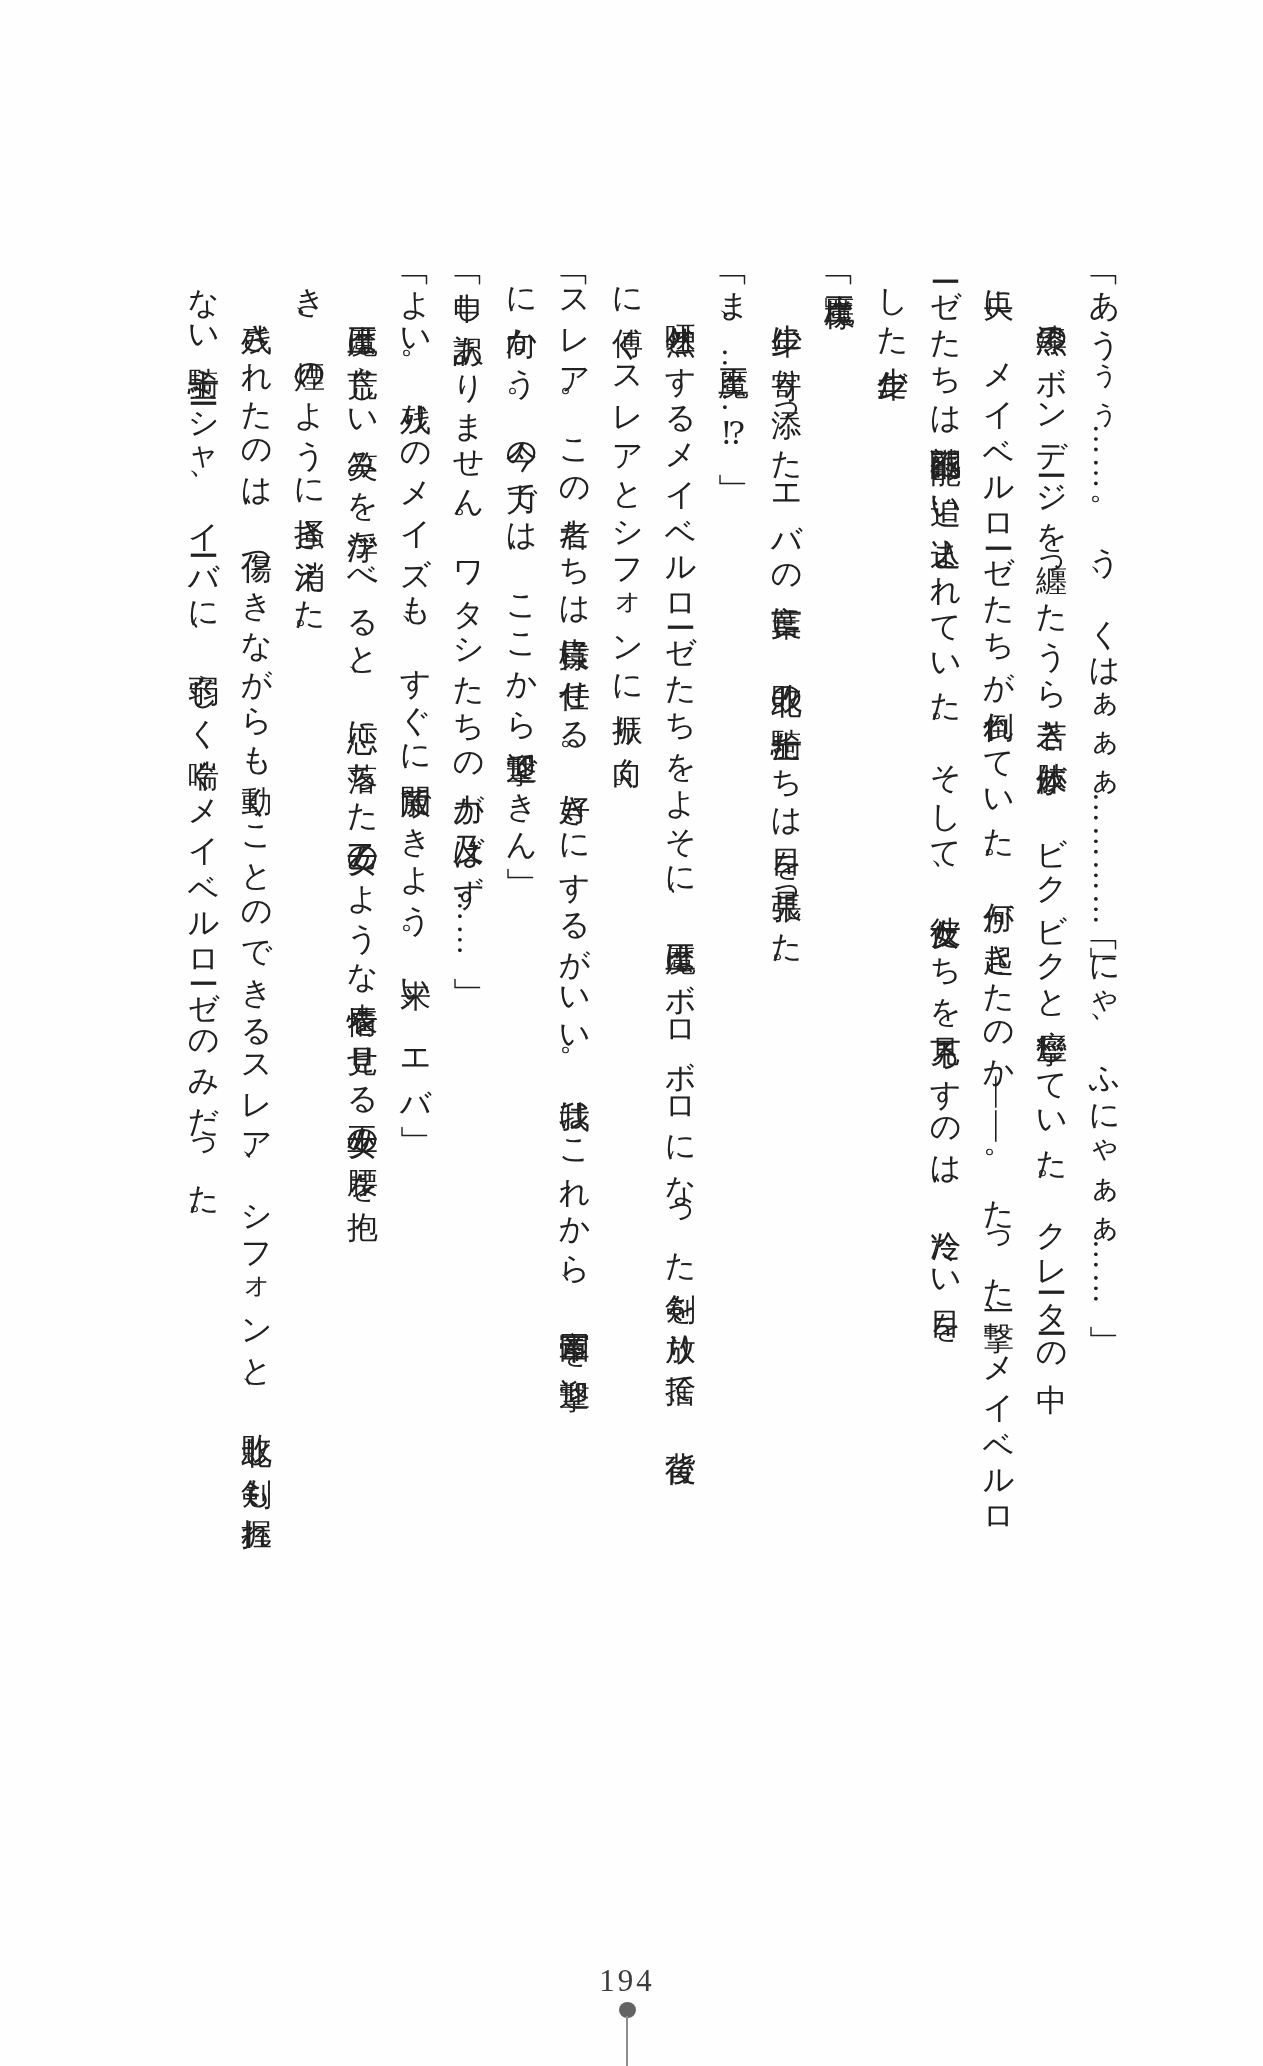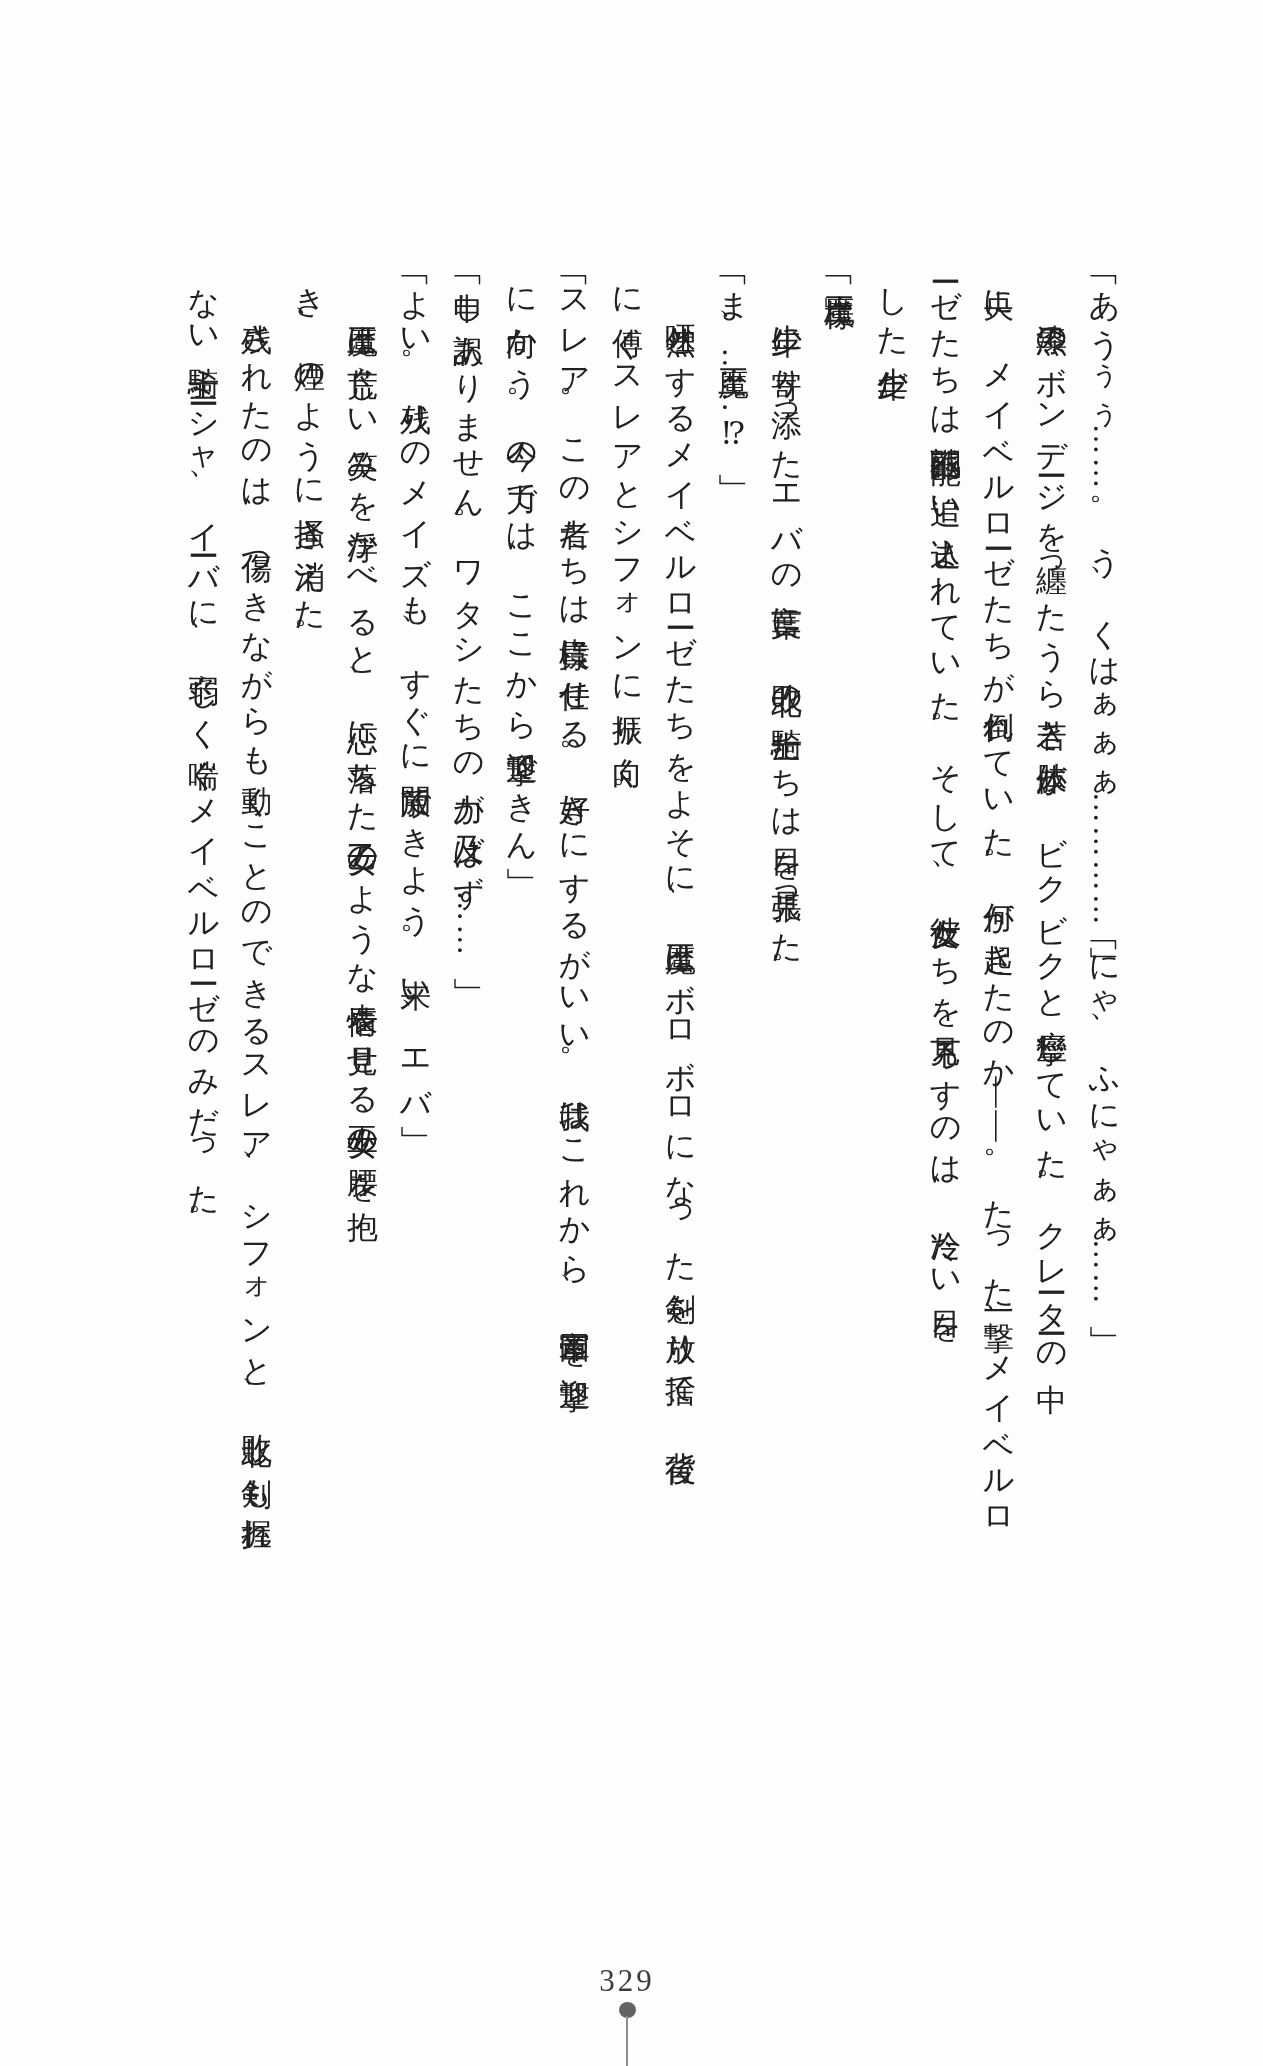--- a/index.html
+++ b/index.html
@@ -79,15 +79,15 @@
     <div class="tcol">「スレア。この者たちは貴様に任せる。好きにするがいい。我はこれから、帝国軍を迎撃</div>
     <div class="tcol">に向かう。今の力では、ここから迎撃できん」</div>
     <div class="tcol">「申し訳ありません。ワタシたちの力が及ばず……」</div>
     <div class="tcol">「よい。残りのメイズも、すぐに開放できよう。来い、エバ」</div>
     <div class="tcol indent">魔王は荒々しい笑みを浮かべると、恋に落ちた乙女のような表情を見せる巫女の腰を抱</div>
     <div class="tcol">き、煙のように掻き消えた。</div>
     <div class="tcol indent">残されたのは、傷つきながらも動くことのできるスレア、シフォンと、敗北し剣も握れ</div>
     <div class="tcol">ない騎士ミーシャ、イーバに、弱々しく喘ぐメイベルローゼのみだった。</div>
   </div>
 
-<div class="page-number">329</div>
+<div class="page-number">194</div>
 <div class="footer-dot"></div>
 <div class="footer-line"></div>
 
 </body></html>

